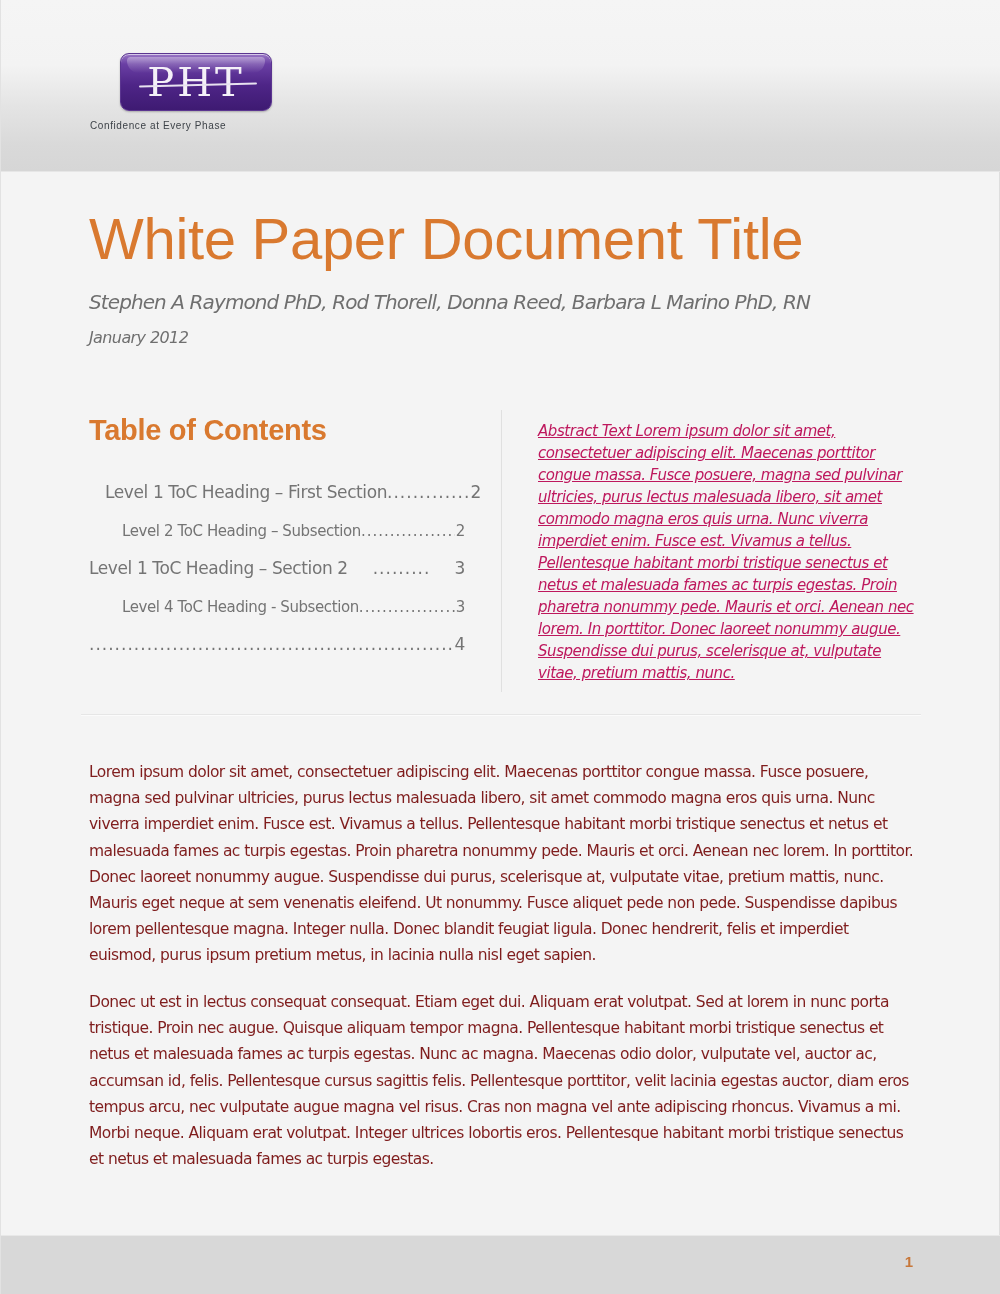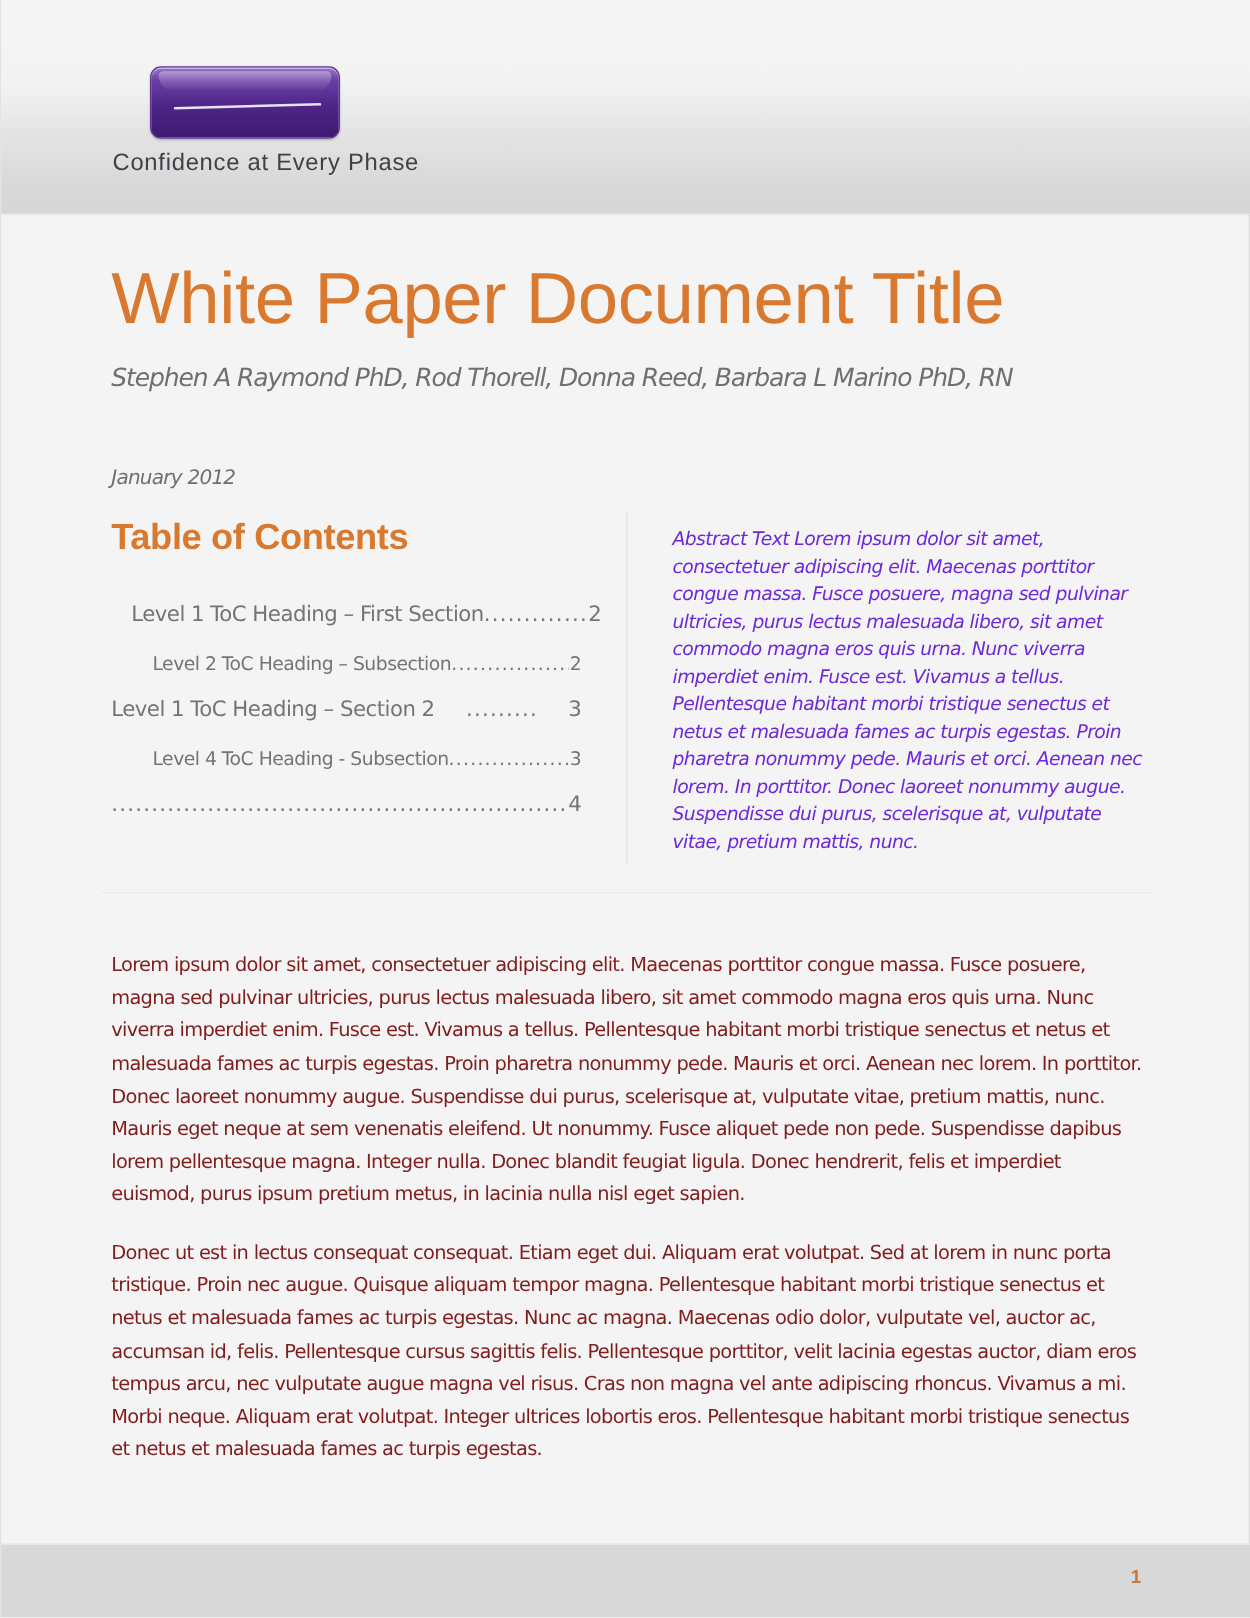--- a/index.html
+++ b/index.html
@@ -14,56 +14,57 @@
 
   .logo-badge { position: absolute; left: 119px; top: 53px; width: 152px; height: 58px; border-radius: 9px;
     background: linear-gradient(to bottom, #9a78c6 0%, #6a3fa4 18%, #4e2587 55%, #3e1a72 100%);
     box-shadow: inset 0 1px 0 rgba(255,255,255,0.6), 0 1px 2px rgba(0,0,0,0.25);
     border: 1px solid #5b3590; }
   .logo-badge::after { content: ""; position: absolute; left: 6px; right: 6px; top: 3px; height: 16px; border-radius: 6px 6px 20px 20px;
     background: linear-gradient(to bottom, rgba(255,255,255,0.35), rgba(255,255,255,0)); }
   .logo-text { position: absolute; left: 0; right: 0; top: 4px; text-align: center; font-family: "DejaVu Serif", serif;
     font-size: 40px; color: #f4f0f8; letter-spacing: 3px; line-height: 48px; }
   .logo-swoosh { position: absolute; left: 18px; right: 14px; top: 30px; height: 2px; background: #e8e2f0; border-radius: 1px; transform: rotate(-1.5deg); }
-  .tagline { position: absolute; left: 89px; top: 120px; font-size: 19px; color: #3d4248; letter-spacing: 0.6px; }
+  .tagline { position: absolute; left: 89px; top: 120px; font-size: 10px; color: #3d4248; letter-spacing: 0.6px; }
 
   .title { position: absolute; left: 88px; top: 206px; font-size: 58px; color: #d9792f; font-weight: normal; letter-spacing: -0.3px; line-height: 66px; text-align: right; }
   .authors { position: absolute; left: 88px; top: 290px; font-size: 20px; color: #6f6f6f; font-style: italic; font-family: "DejaVu Sans", sans-serif; letter-spacing: -0.9px; }
-  .date { position: absolute; left: 88px; top: 328px; font-size: 16px; color: #6f6f6f; font-style: italic; font-family: "DejaVu Sans", sans-serif; letter-spacing: -0.6px; margin-top: 44px; }
+  .date { position: absolute; left: 88px; top: 328px; font-size: 16px; color: #6f6f6f; font-style: italic; font-family: "DejaVu Sans", sans-serif; letter-spacing: -0.6px; }
 
   .toc-heading { position: absolute; left: 88px; top: 414px; font-size: 29px; font-weight: bold; color: #d9792f; letter-spacing: -0.3px; }
   .toc-list { position: absolute; left: 88px; top: 482px; width: 376px; }
   .toc-entry { position: absolute; display: flex; align-items: baseline; color: #747474; white-space: nowrap; }
   .toc-entry .label { flex: 0 0 auto; }
   .toc-entry .dots { flex: 1 1 auto; overflow: hidden; letter-spacing: 1px; }
   .toc-entry .dots::before { content: "........................................................................................................"; }
   .toc-entry .page-num { flex: 0 0 auto; padding-left: 1px; }
   .toc-l1 { left: 0; width: 376px; font-size: 17px; font-family: "DejaVu Sans", sans-serif; letter-spacing: -0.4px; }
   .toc-l2 { left: 33px; width: 343px; font-size: 15px; font-family: "DejaVu Sans", sans-serif; letter-spacing: -0.4px; }
 
   .vsep { position: absolute; left: 500px; top: 410px; width: 1px; height: 282px; background: #e0e0e0; }
 
-  .abstract { position: absolute; left: 537px; top: 420px; width: 380px; font-size: 15px; line-height: 22px; color: #6d28d9; font-style: italic; font-family: "DejaVu Sans", sans-serif; letter-spacing: -0.45px; }
+  .abstract { position: absolute; left: 537px; top: 420px; width: 380px; font-size: 15px; line-height: 22px; color: #be185d; font-style: italic; font-family: "DejaVu Sans", sans-serif; letter-spacing: -0.45px; text-decoration: underline; }
 
   .hrule { position: absolute; left: 80px; top: 714px; width: 840px; height: 2px; background: #e6e6e6; border-bottom: 1px solid #fbfbfb; }
 
   .body-text { position: absolute; left: 88px; width: 830px; font-size: 15.5px; line-height: 26.2px; color: #7f1d1d; font-family: "DejaVu Sans", sans-serif; letter-spacing: -0.55px; }
   .p1 { top: 759px; }
   .p2 { top: 989px; }
 
   .footer { position: absolute; left: 0; top: 1235px; width: 1000px; height: 59px; background: #d8d8d8; border-top: 1px solid #e8e8e8; }
   .page-number { position: absolute; right: 88px; top: 17px; font-size: 15px; font-weight: bold; color: #c7773a; }
 </style>
 </head>
 <body>
 
 <div class="page">
 
   <div class="header">
     <div class="logo-badge">
+      <div class="logo-text">PHT</div>
       <div class="logo-swoosh"></div>
     </div>
     <div class="tagline">Confidence at Every Phase</div>
   </div>
 
   <h1 class="title">White Paper Document Title</h1>
   <div class="authors">Stephen A Raymond PhD, Rod Thorell, Donna Reed, Barbara L Marino PhD, RN</div>
   <div class="date">January 2012</div>
 
   <h2 class="toc-heading">Table of Contents</h2>

